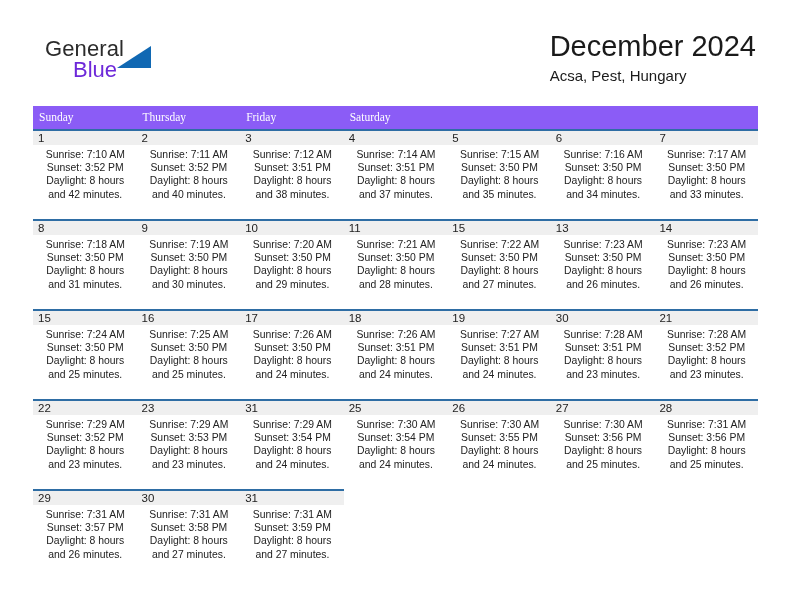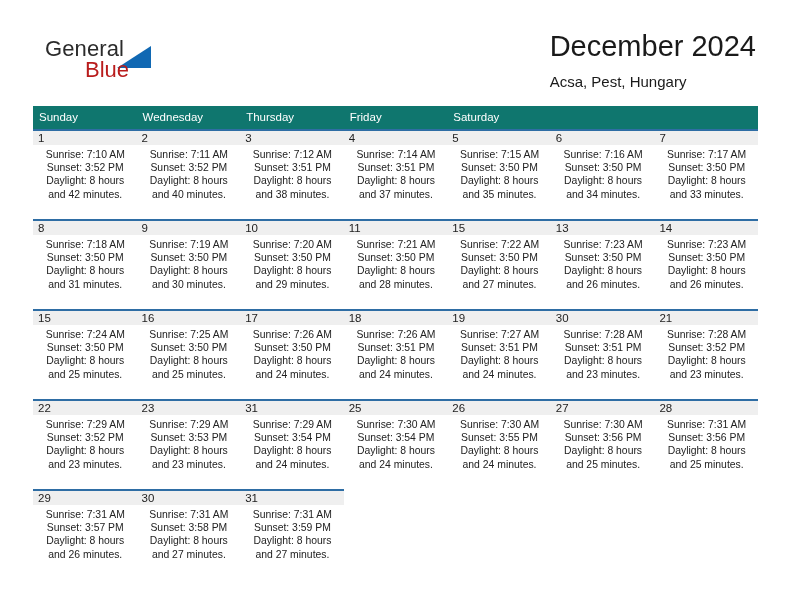--- a/index.html
+++ b/index.html
@@ -44,23 +44,22 @@
     font-size: 22px;
     letter-spacing: 0.1px;
     color: #2b2b2b;
     font-family: "Liberation Sans", sans-serif;
   }
   .logo-blue {
     position: absolute;
     left: 28px;
     top: 21px;
     font-size: 22px;
-    color: #b91c1c;
+    color: #6d28d9;
     font-family: "Liberation Sans", sans-serif;
-    margin-left: 12px;
   }
   .logo-triangle {
     position: absolute;
     left: 72px;
     top: 10px;
     width: 0;
     height: 0;
     border-left: 34px solid transparent;
     border-bottom: 22px solid #1068b3;
   }
@@ -71,38 +70,39 @@
     top: 29px;
   }
   .cal-title {
     font-size: 29px;
     line-height: 34px;
     color: #1a1a1a;
     font-weight: normal;
     white-space: nowrap;
   }
   .cal-subtitle {
-    margin-top: 10px;
+    margin-top: 4px;
     font-size: 15px;
     line-height: 18px;
     color: #1a1a1a;
     white-space: nowrap;
   }
 
   
   .calendar {
     position: absolute;
     left: 33px;
     top: 106px;
     width: 725px;
   }
   .weekday-row {
     display: flex;
     width: 725px;
-    background: #0f766e;
+    background: #8b5cf6;
+    font-family: Liberation Serif, serif;
   }
   .weekday {
     width: 103.57px;
     box-sizing: border-box;
     padding: 4px 0 5px 6px;
     font-size: 11.5px;
     line-height: 14px;
     color: #ffffff;
     white-space: nowrap;
   }
@@ -160,21 +160,20 @@
     <div class="title-block">
       <div class="cal-title">December 2024</div>
       <div class="cal-subtitle">Acsa, Pest, Hungary</div>
     </div>
 
   </div>
 
   <div class="calendar">
     <div class="weekday-row" id="weekday-row">
         <div class="weekday">Sunday</div>
-        <div class="weekday">Wednesday</div>
         <div class="weekday">Thursday</div>
         <div class="weekday">Friday</div>
         <div class="weekday">Saturday</div>
       </div>
     <div id="weeks-container">
         <div class="week-row">
           <div class="day-cell filled">
             <div class="daynum-band">
               <span class="day-number">1</span>
             </div>

